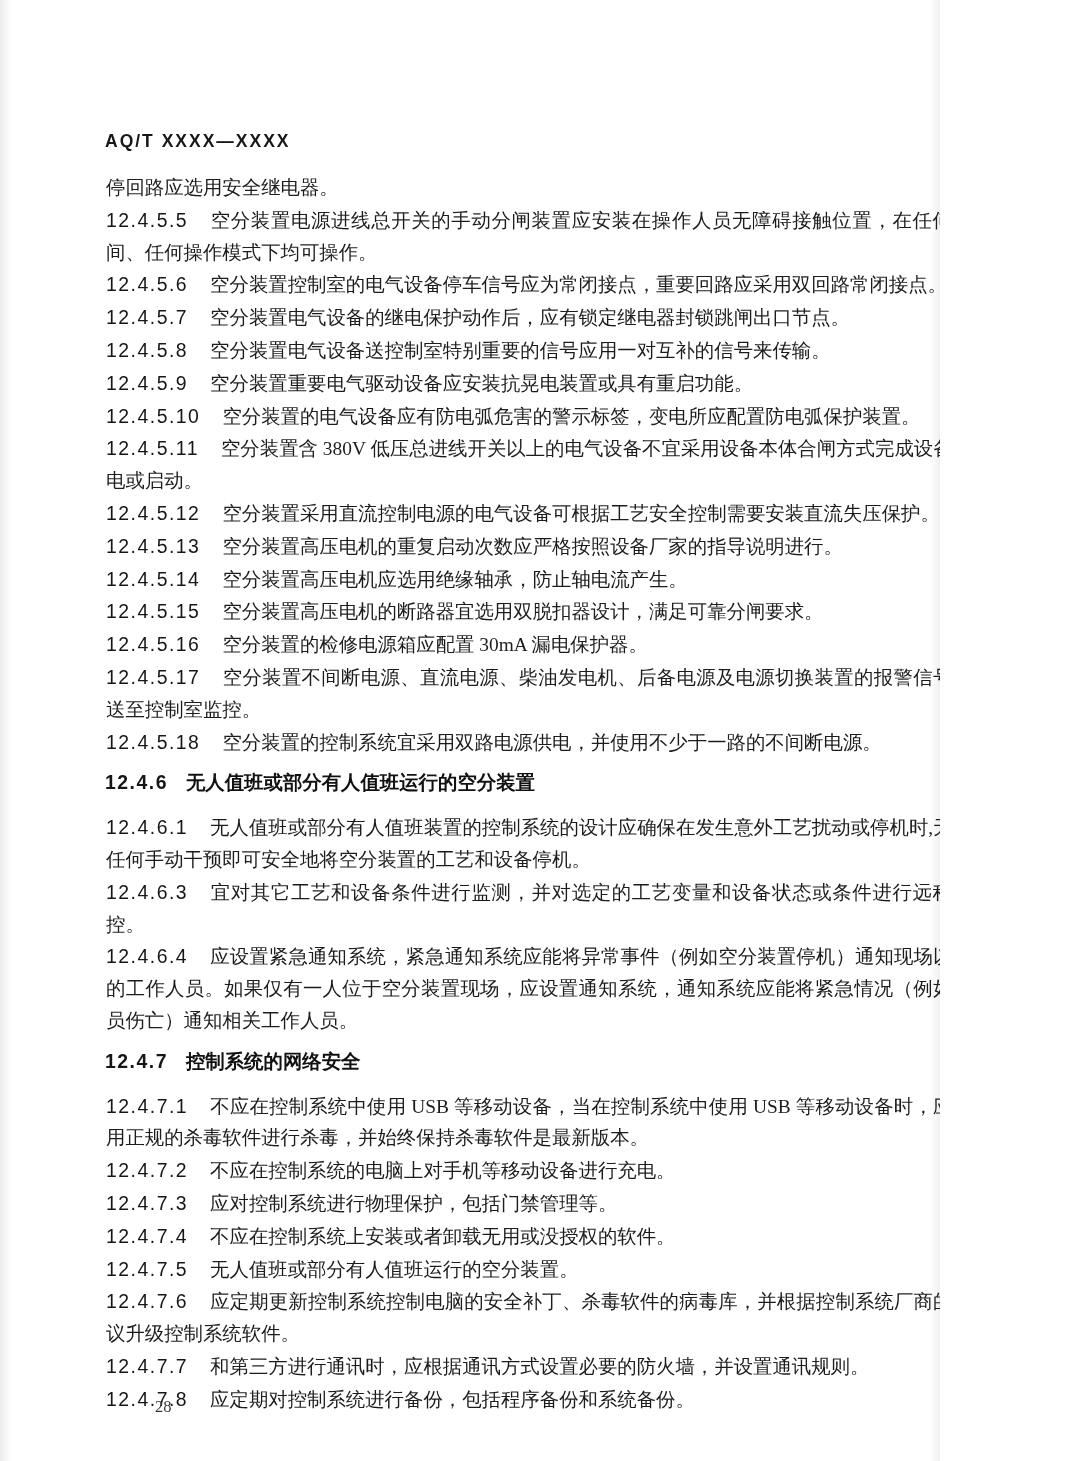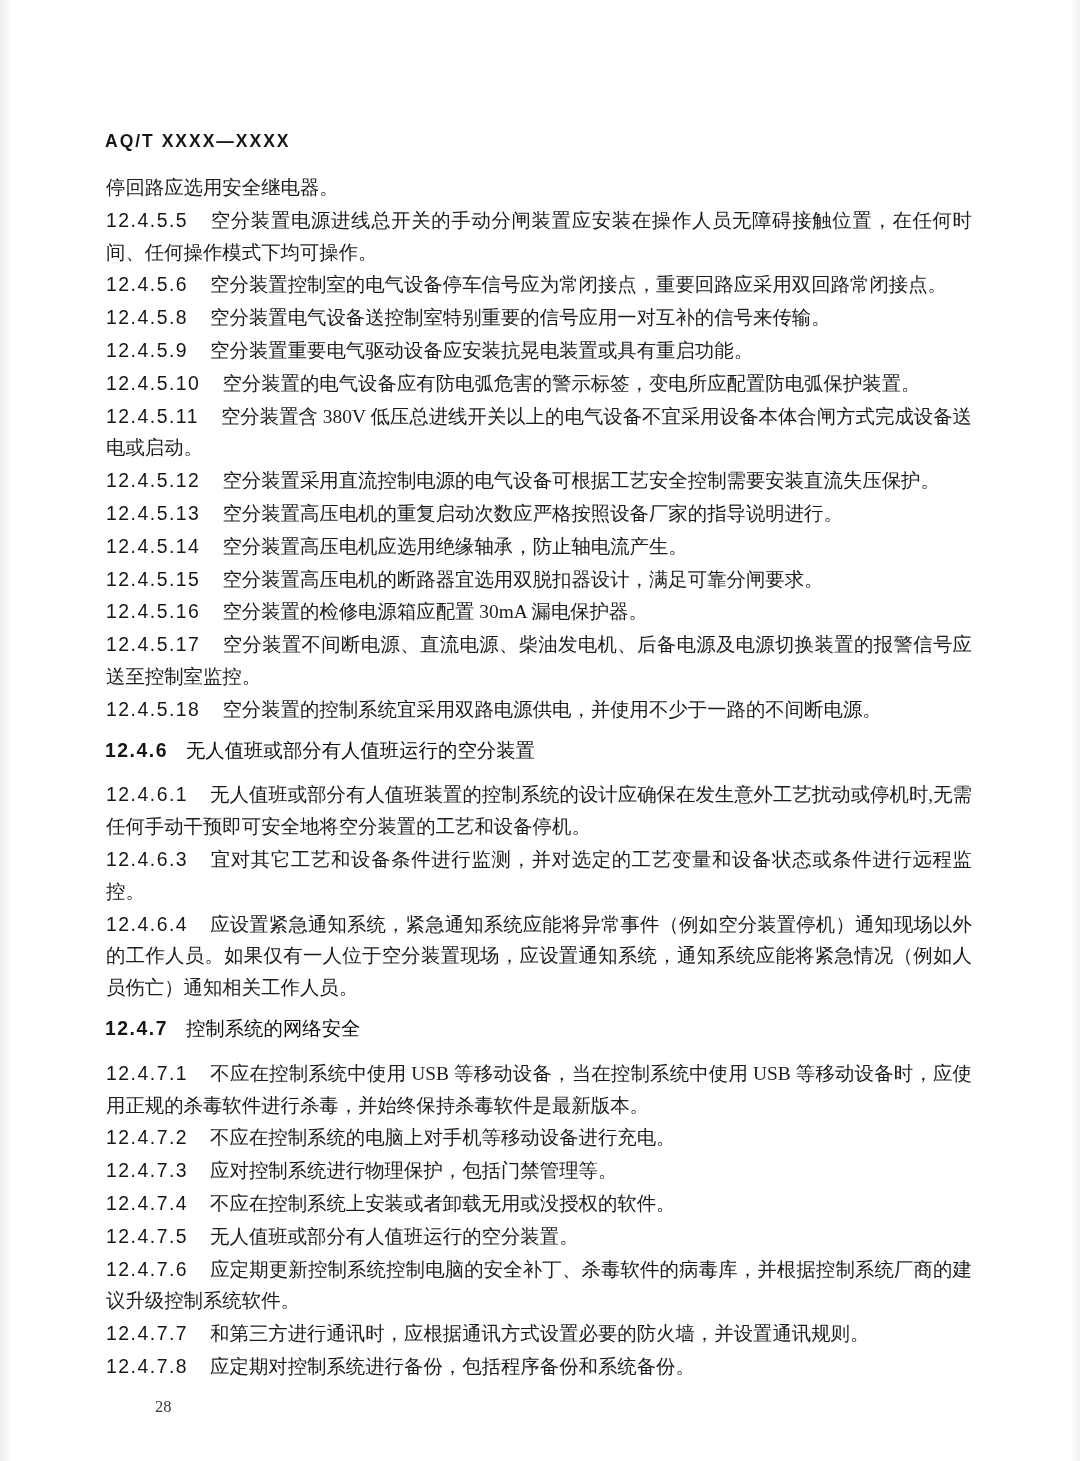--- a/index.html
+++ b/index.html
@@ -2,21 +2,21 @@
 <html><head>
 <meta charset="utf-8">
 <style>
   html, body {
     margin: 0;
     padding: 0;
     background: #ffffff;
   }
   .page {
     position: relative;
-    width: 1080px;
+    width: 940px;
     height: 1461px;
     background: #ffffff;
     overflow: hidden;
     font-family: "Liberation Serif", serif;
     color: #1e1e1e;
   }
   
   .scan-edge-left {
     position: absolute; left: 0; top: 0; width: 12px; height: 100%;
     background: linear-gradient(to right, #ededed, rgba(255,255,255,0));
@@ -63,21 +63,21 @@
     font-family: "Liberation Sans", sans-serif;
     font-weight: 700;
     color: #111111;
   }
   p.heading .num {
     font-weight: 700;
     margin-right: 18px;
   }
   p.heading .txt {
     font-family: "Liberation Sans", sans-serif;
-    font-weight: 400;
+    font-weight: 700;
   }
   .page-number {
     position: absolute;
     left: 119px;
     top: 1397px;
     font-family: "Liberation Serif", serif;
     font-size: 16.5px;
     color: #3a3a3a;
     margin-left: 36px;
   }
@@ -88,20 +88,21 @@
 <div class="page">
   <div class="scan-edge-left"></div>
   <div class="scan-edge-right"></div>
 
   <div class="doc-code">AQ/T XXXX—XXXX</div>
 
   <main class="doc-body" id="doc-body">
       <p class="clause"><span class="txt">停回路应选用安全继电器。</span></p>
       <p class="clause"><span class="num">12.4.5.5</span><span class="txt">空分装置电源进线总开关的手动分闸装置应安装在操作人员无障碍接触位置，在任何时间、任何操作模式下均可操作。</span></p>
       <p class="clause"><span class="num">12.4.5.6</span><span class="txt">空分装置控制室的电气设备停车信号应为常闭接点，重要回路应采用双回路常闭接点。</span></p>
+      <p class="clause"><span class="num">12.4.5.7</span><span class="txt">空分装置电气设备的继电保护动作后，应有锁定继电器封锁跳闸出口节点。</span></p>
       <p class="clause"><span class="num">12.4.5.8</span><span class="txt">空分装置电气设备送控制室特别重要的信号应用一对互补的信号来传输。</span></p>
       <p class="clause"><span class="num">12.4.5.9</span><span class="txt">空分装置重要电气驱动设备应安装抗晃电装置或具有重启功能。</span></p>
       <p class="clause"><span class="num">12.4.5.10</span><span class="txt">空分装置的电气设备应有防电弧危害的警示标签，变电所应配置防电弧保护装置。</span></p>
       <p class="clause"><span class="num">12.4.5.11</span><span class="txt">空分装置含 380V 低压总进线开关以上的电气设备不宜采用设备本体合闸方式完成设备送电或启动。</span></p>
       <p class="clause"><span class="num">12.4.5.12</span><span class="txt">空分装置采用直流控制电源的电气设备可根据工艺安全控制需要安装直流失压保护。</span></p>
       <p class="clause"><span class="num">12.4.5.13</span><span class="txt">空分装置高压电机的重复启动次数应严格按照设备厂家的指导说明进行。</span></p>
       <p class="clause"><span class="num">12.4.5.14</span><span class="txt">空分装置高压电机应选用绝缘轴承，防止轴电流产生。</span></p>
       <p class="clause"><span class="num">12.4.5.15</span><span class="txt">空分装置高压电机的断路器宜选用双脱扣器设计，满足可靠分闸要求。</span></p>
       <p class="clause"><span class="num">12.4.5.16</span><span class="txt">空分装置的检修电源箱应配置 30mA 漏电保护器。</span></p>
       <p class="clause"><span class="num">12.4.5.17</span><span class="txt">空分装置不间断电源、直流电源、柴油发电机、后备电源及电源切换装置的报警信号应送至控制室监控。</span></p>

